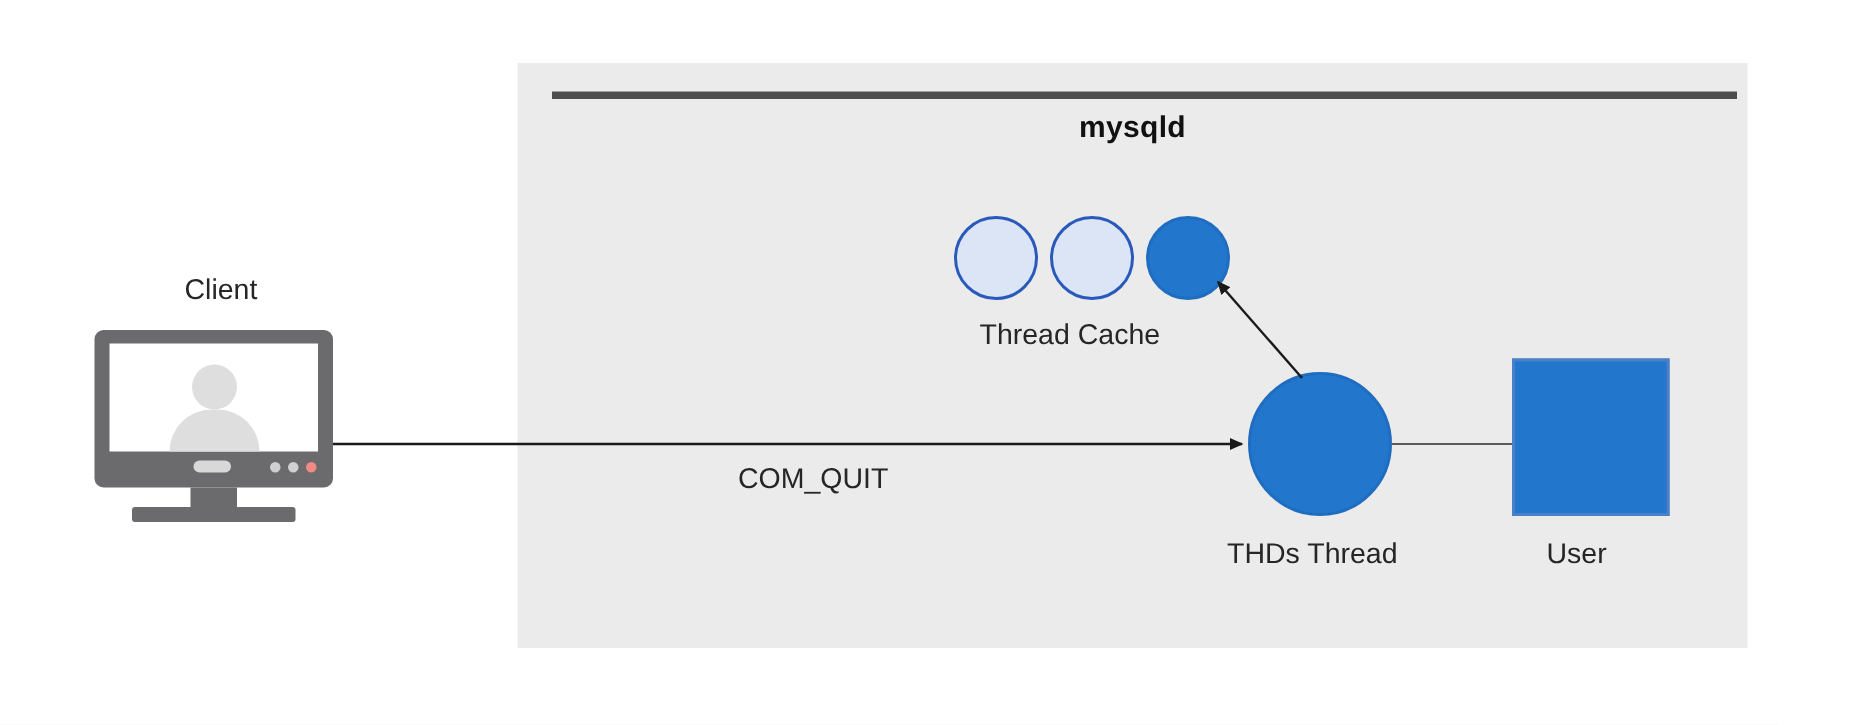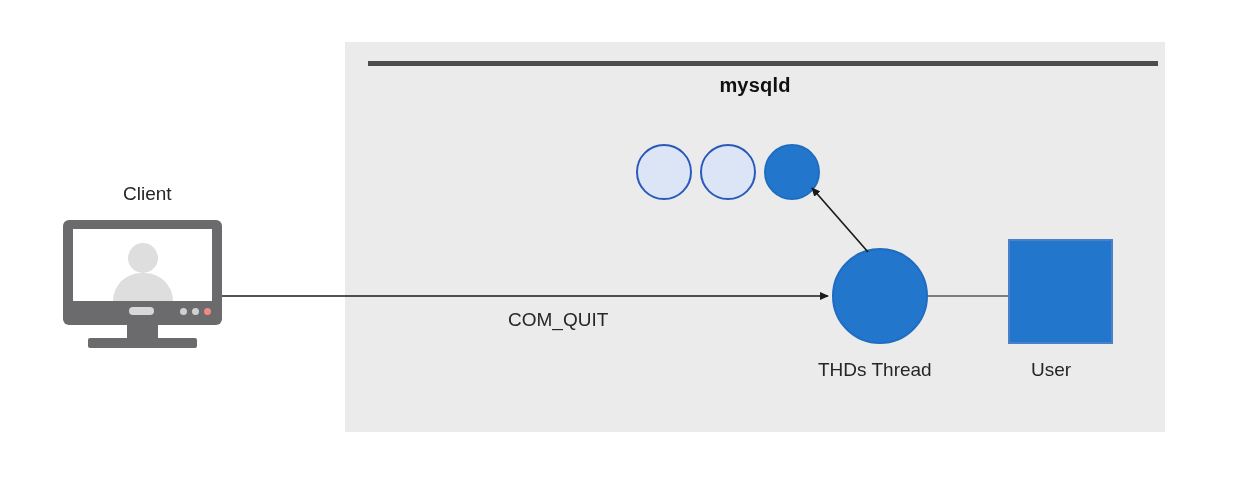--- a/index.html
+++ b/index.html
@@ -86,21 +86,21 @@
     left: 1031px;
     top: 359px;
   }
   #client-label {
     left: 109px;
     top: 183px;
     font-size: 19px;
     margin-left: 14px;
   }
   #com-quit-label {
-    left: 508px;
+    left: 492px;
     top: 309px;
     font-size: 19px;
   }
 
   
   #user-thread-circle {
     position: absolute;
     left: 832px;
     top: 248px;
     width: 96px;
@@ -205,20 +205,21 @@
 
 <div id="canvas">
 
   <div class="panel"></div>
   <div class="panel-rule"></div>
   <div class="panel-title">mysqld</div>
 
   <div class="cache-circle empty" id="cache-0"></div>
   <div class="cache-circle empty" id="cache-1"></div>
   <div class="cache-circle filled" id="cache-2"></div>
+  <div class="label" id="thread-cache-label">Thread Cache</div>
 
   <div id="user-thread-circle"></div>
   <div class="label" id="user-thread-label">THDs Thread</div>
 
   <div id="thds-square"></div>
   <div class="label" id="thds-label">User</div>
 
   <div class="label" id="client-label">Client</div>
   <div id="client-monitor">
     <div class="mon-body"></div>

